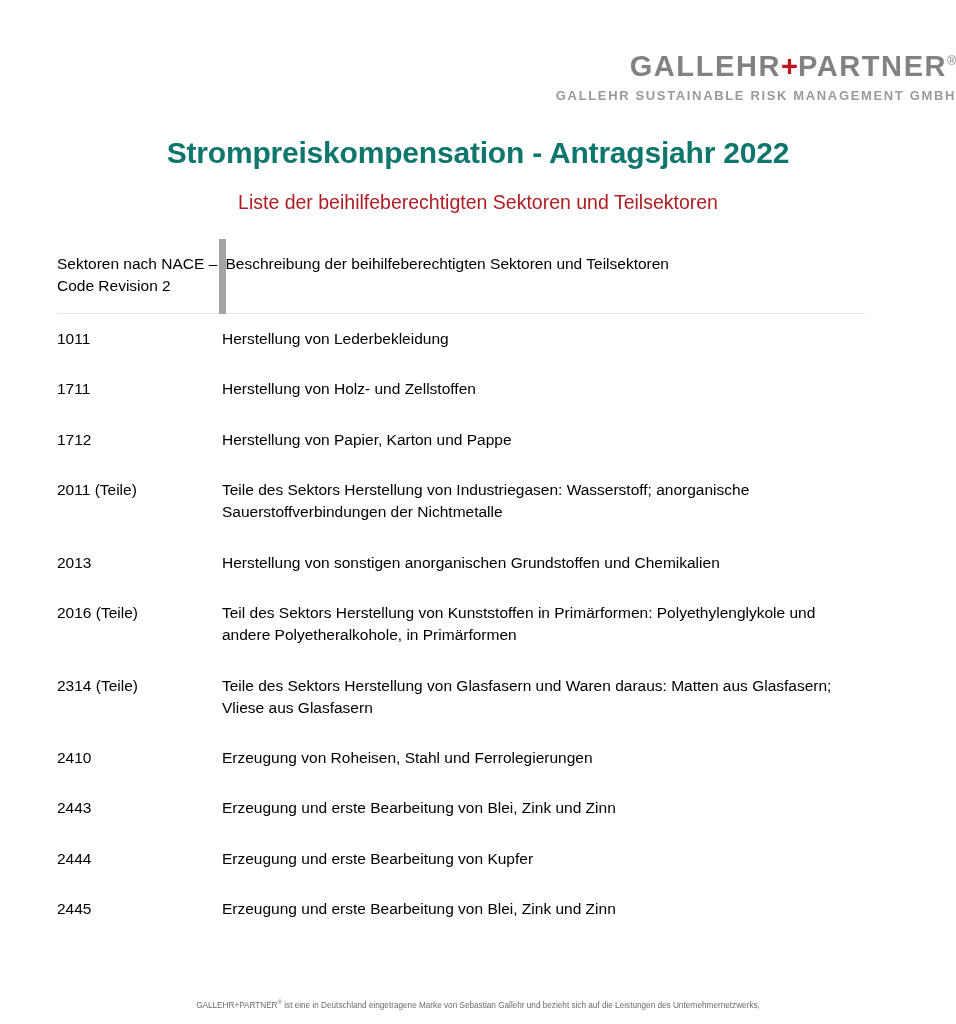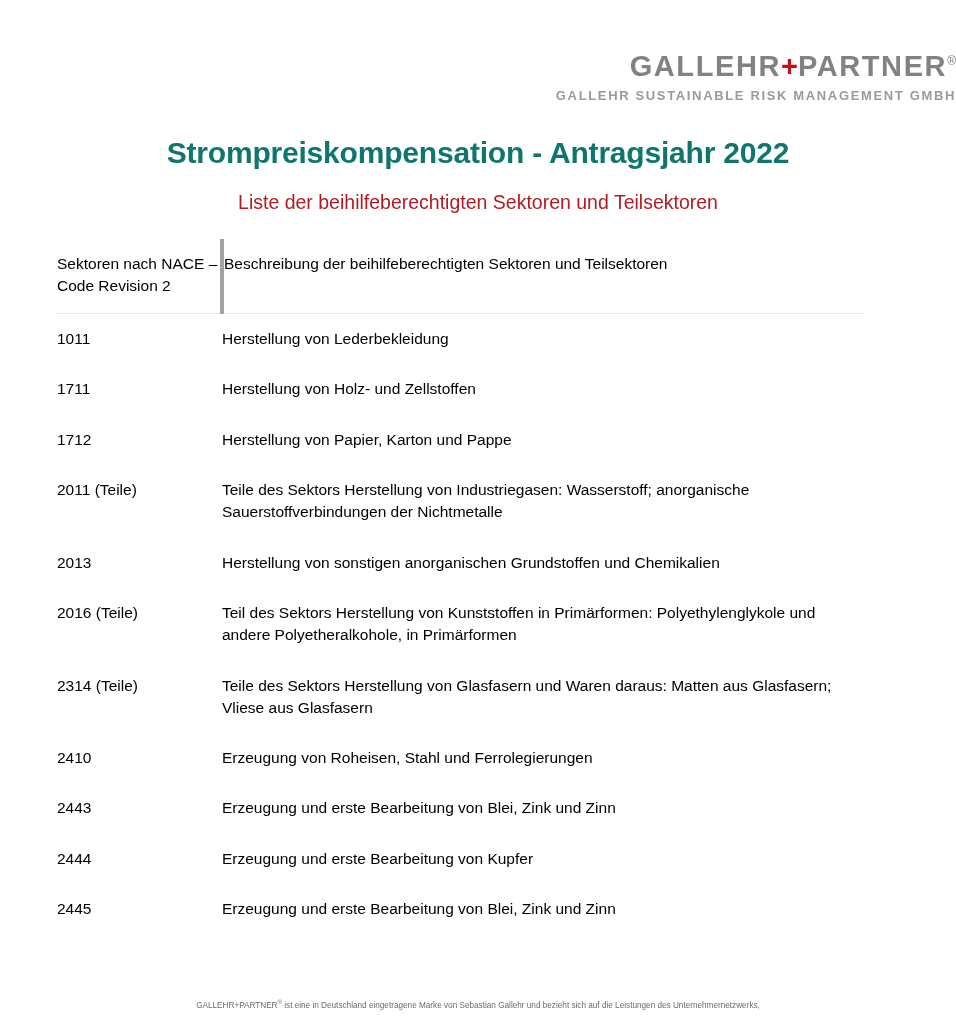--- a/index.html
+++ b/index.html
@@ -88,21 +88,21 @@
     font-weight: normal;
     font-size: 15.5px;
     line-height: 1.42;
     padding: 14px 0 16px 0;
     vertical-align: top;
     border-bottom: 1px solid #e8e8e8;
   }
   thead th.th-code {
     padding-left: 9px;
     padding-right: 14px;
-    border-right: 4px solid #a3a3a3;
+    border-right: 7px solid #a3a3a3;
   }
   thead th.th-desc {
     padding-left: 24px;
     vertical-align: middle;
   }
 
   table.sector-table tbody td {
     font-size: 15.5px;
     line-height: 1.44;
     vertical-align: top;

